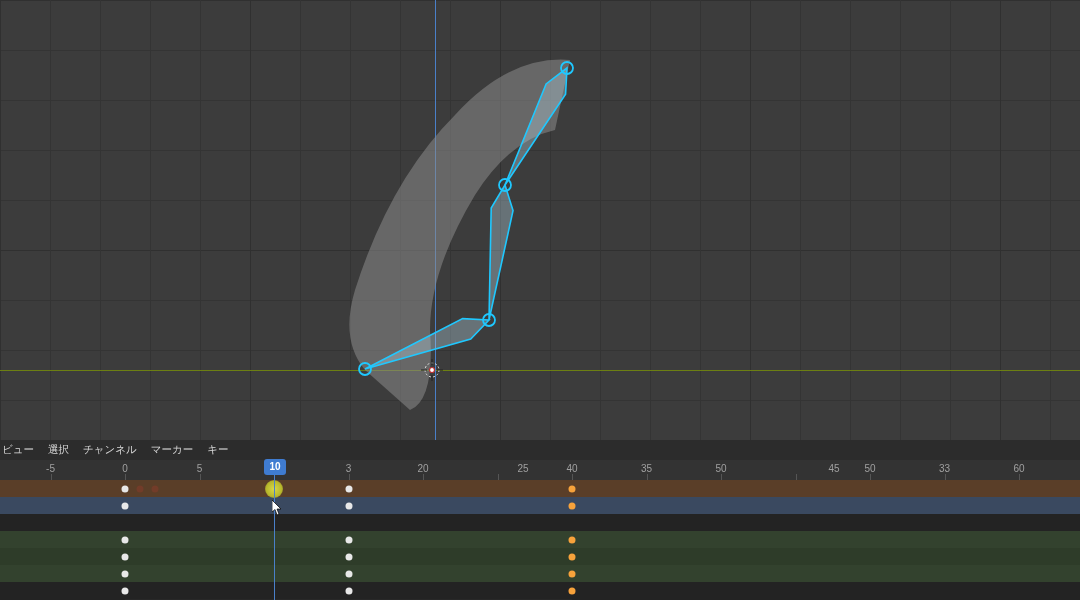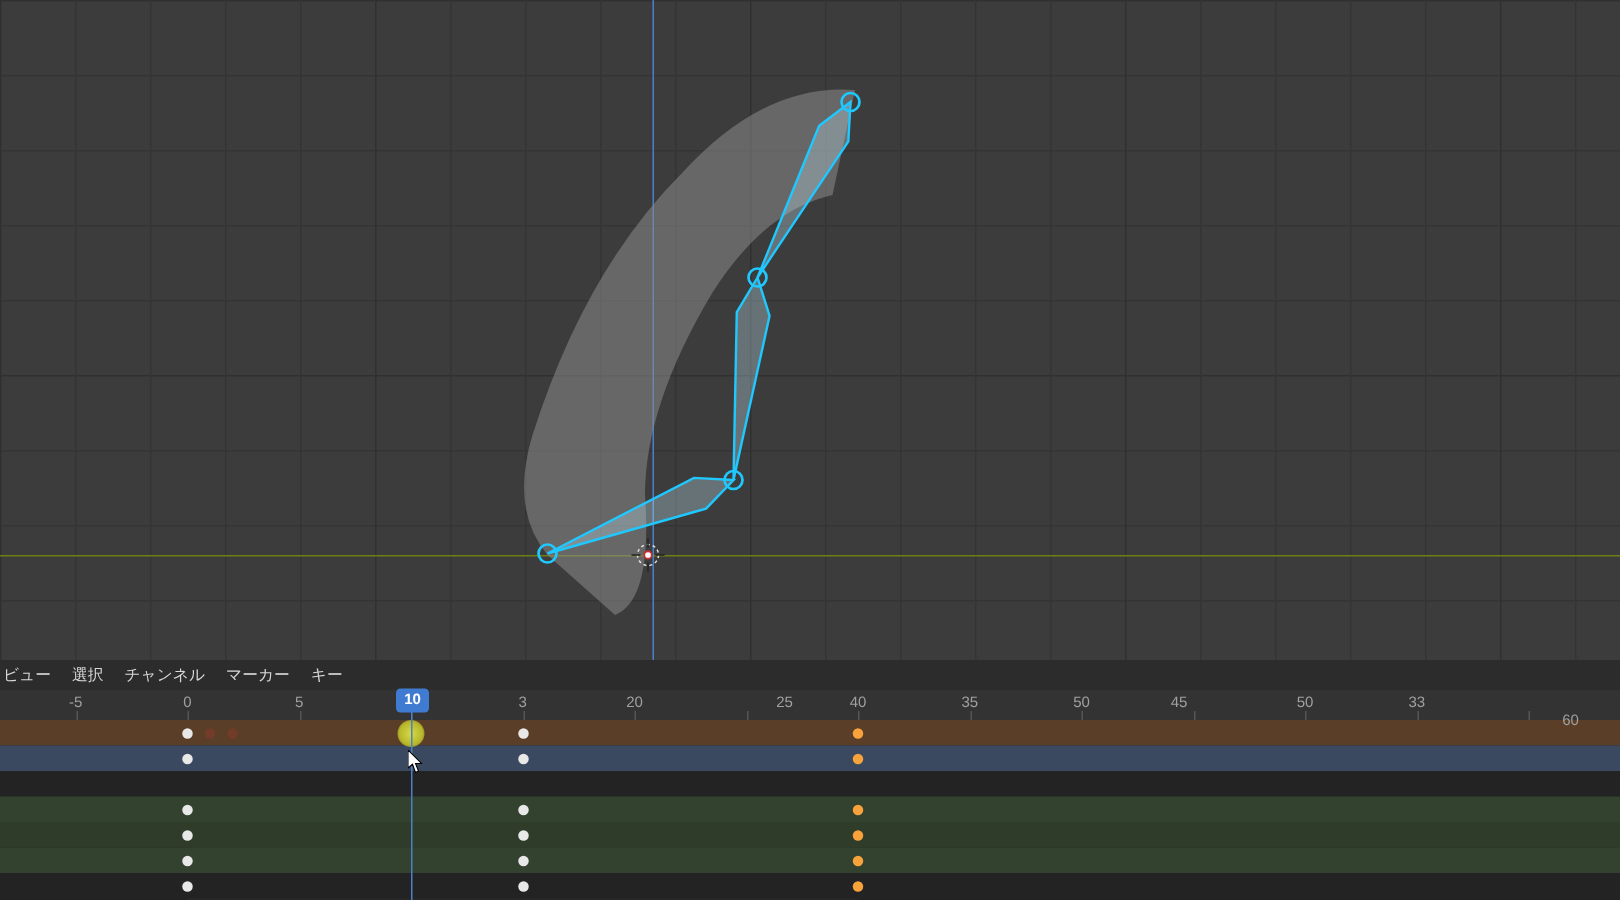--- a/index.html
+++ b/index.html
@@ -143,27 +143,27 @@
       <div class="tick-label" style="left: 423px;">20</div>
       <div class="tick-mark" style="left: 423px;"></div>
       <div class="tick-label" style="left: 483px; margin-left: 40px;">25</div>
       <div class="tick-mark" style="left: 497.5px;"></div>
       <div class="tick-label" style="left: 572px;">40</div>
       <div class="tick-mark" style="left: 572px;"></div>
       <div class="tick-label" style="left: 646.5px;">35</div>
       <div class="tick-mark" style="left: 646.5px;"></div>
       <div class="tick-label" style="left: 721px;">50</div>
       <div class="tick-mark" style="left: 721px;"></div>
-      <div class="tick-label" style="left: 786px;">45</div>
+      <div class="tick-label" style="left: 834px;">45</div>
       <div class="tick-mark" style="left: 795.5px;"></div>
       <div class="tick-label" style="left: 870px;">50</div>
       <div class="tick-mark" style="left: 870px;"></div>
       <div class="tick-label" style="left: 944.5px;">33</div>
       <div class="tick-mark" style="left: 944.5px;"></div>
-      <div class="tick-label" style="left: 1047px; margin-top: 12px;">60</div>
+      <div class="tick-label" style="left: 1019px;">60</div>
       <div class="tick-mark" style="left: 1019px;"></div>
     </div>
   <div id="tracks">
     <div class="range-shade" id="range-shade" style="left: 125px; width: 447px;"></div>
   <div class="track" style="top: 0px; background: rgb(90, 62, 40);"></div>
       <div class="kf white" style="left: 125px; top: 8.5px;"></div>
       <div class="kf white" style="left: 348.5px; top: 8.5px;"></div>
       <div class="kf orange" style="left: 572px; top: 8.5px;"></div>
       <div class="kf" style="background: rgb(138, 58, 42); opacity: 0.5; left: 139.9px; top: 8.5px;"></div>
       <div class="kf" style="background: rgb(138, 58, 42); opacity: 0.5; left: 154.8px; top: 8.5px;"></div>

